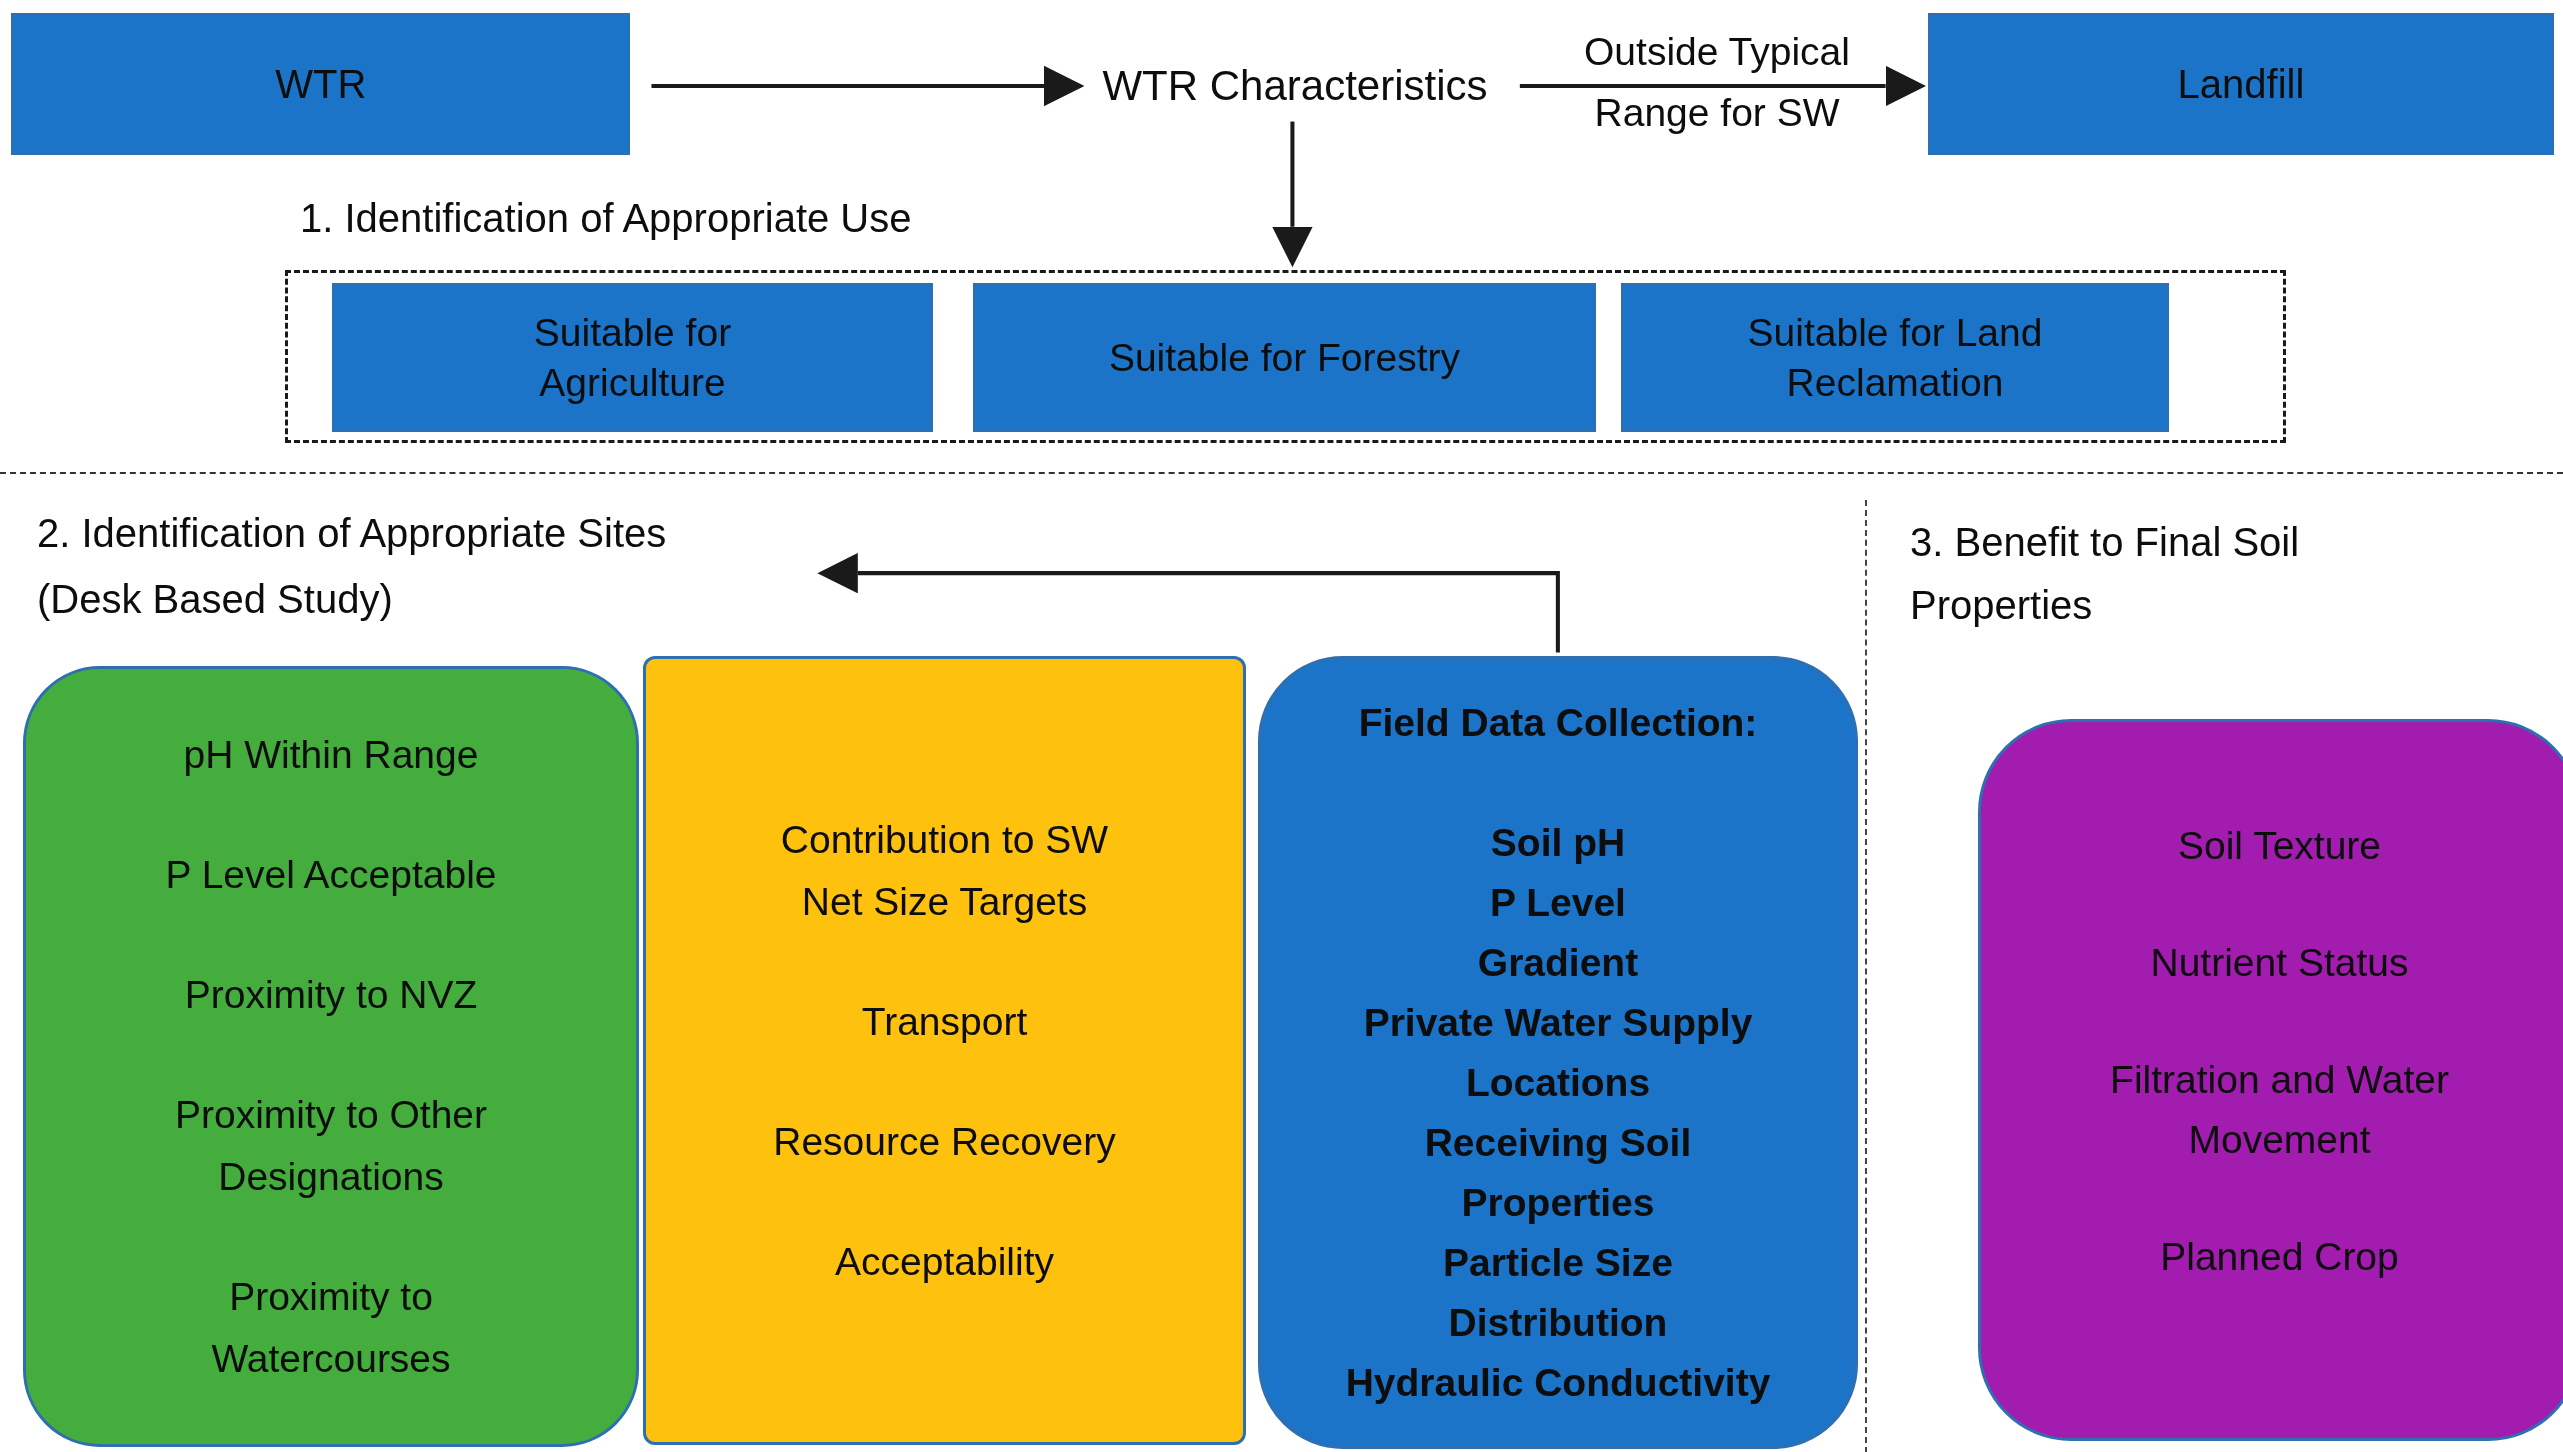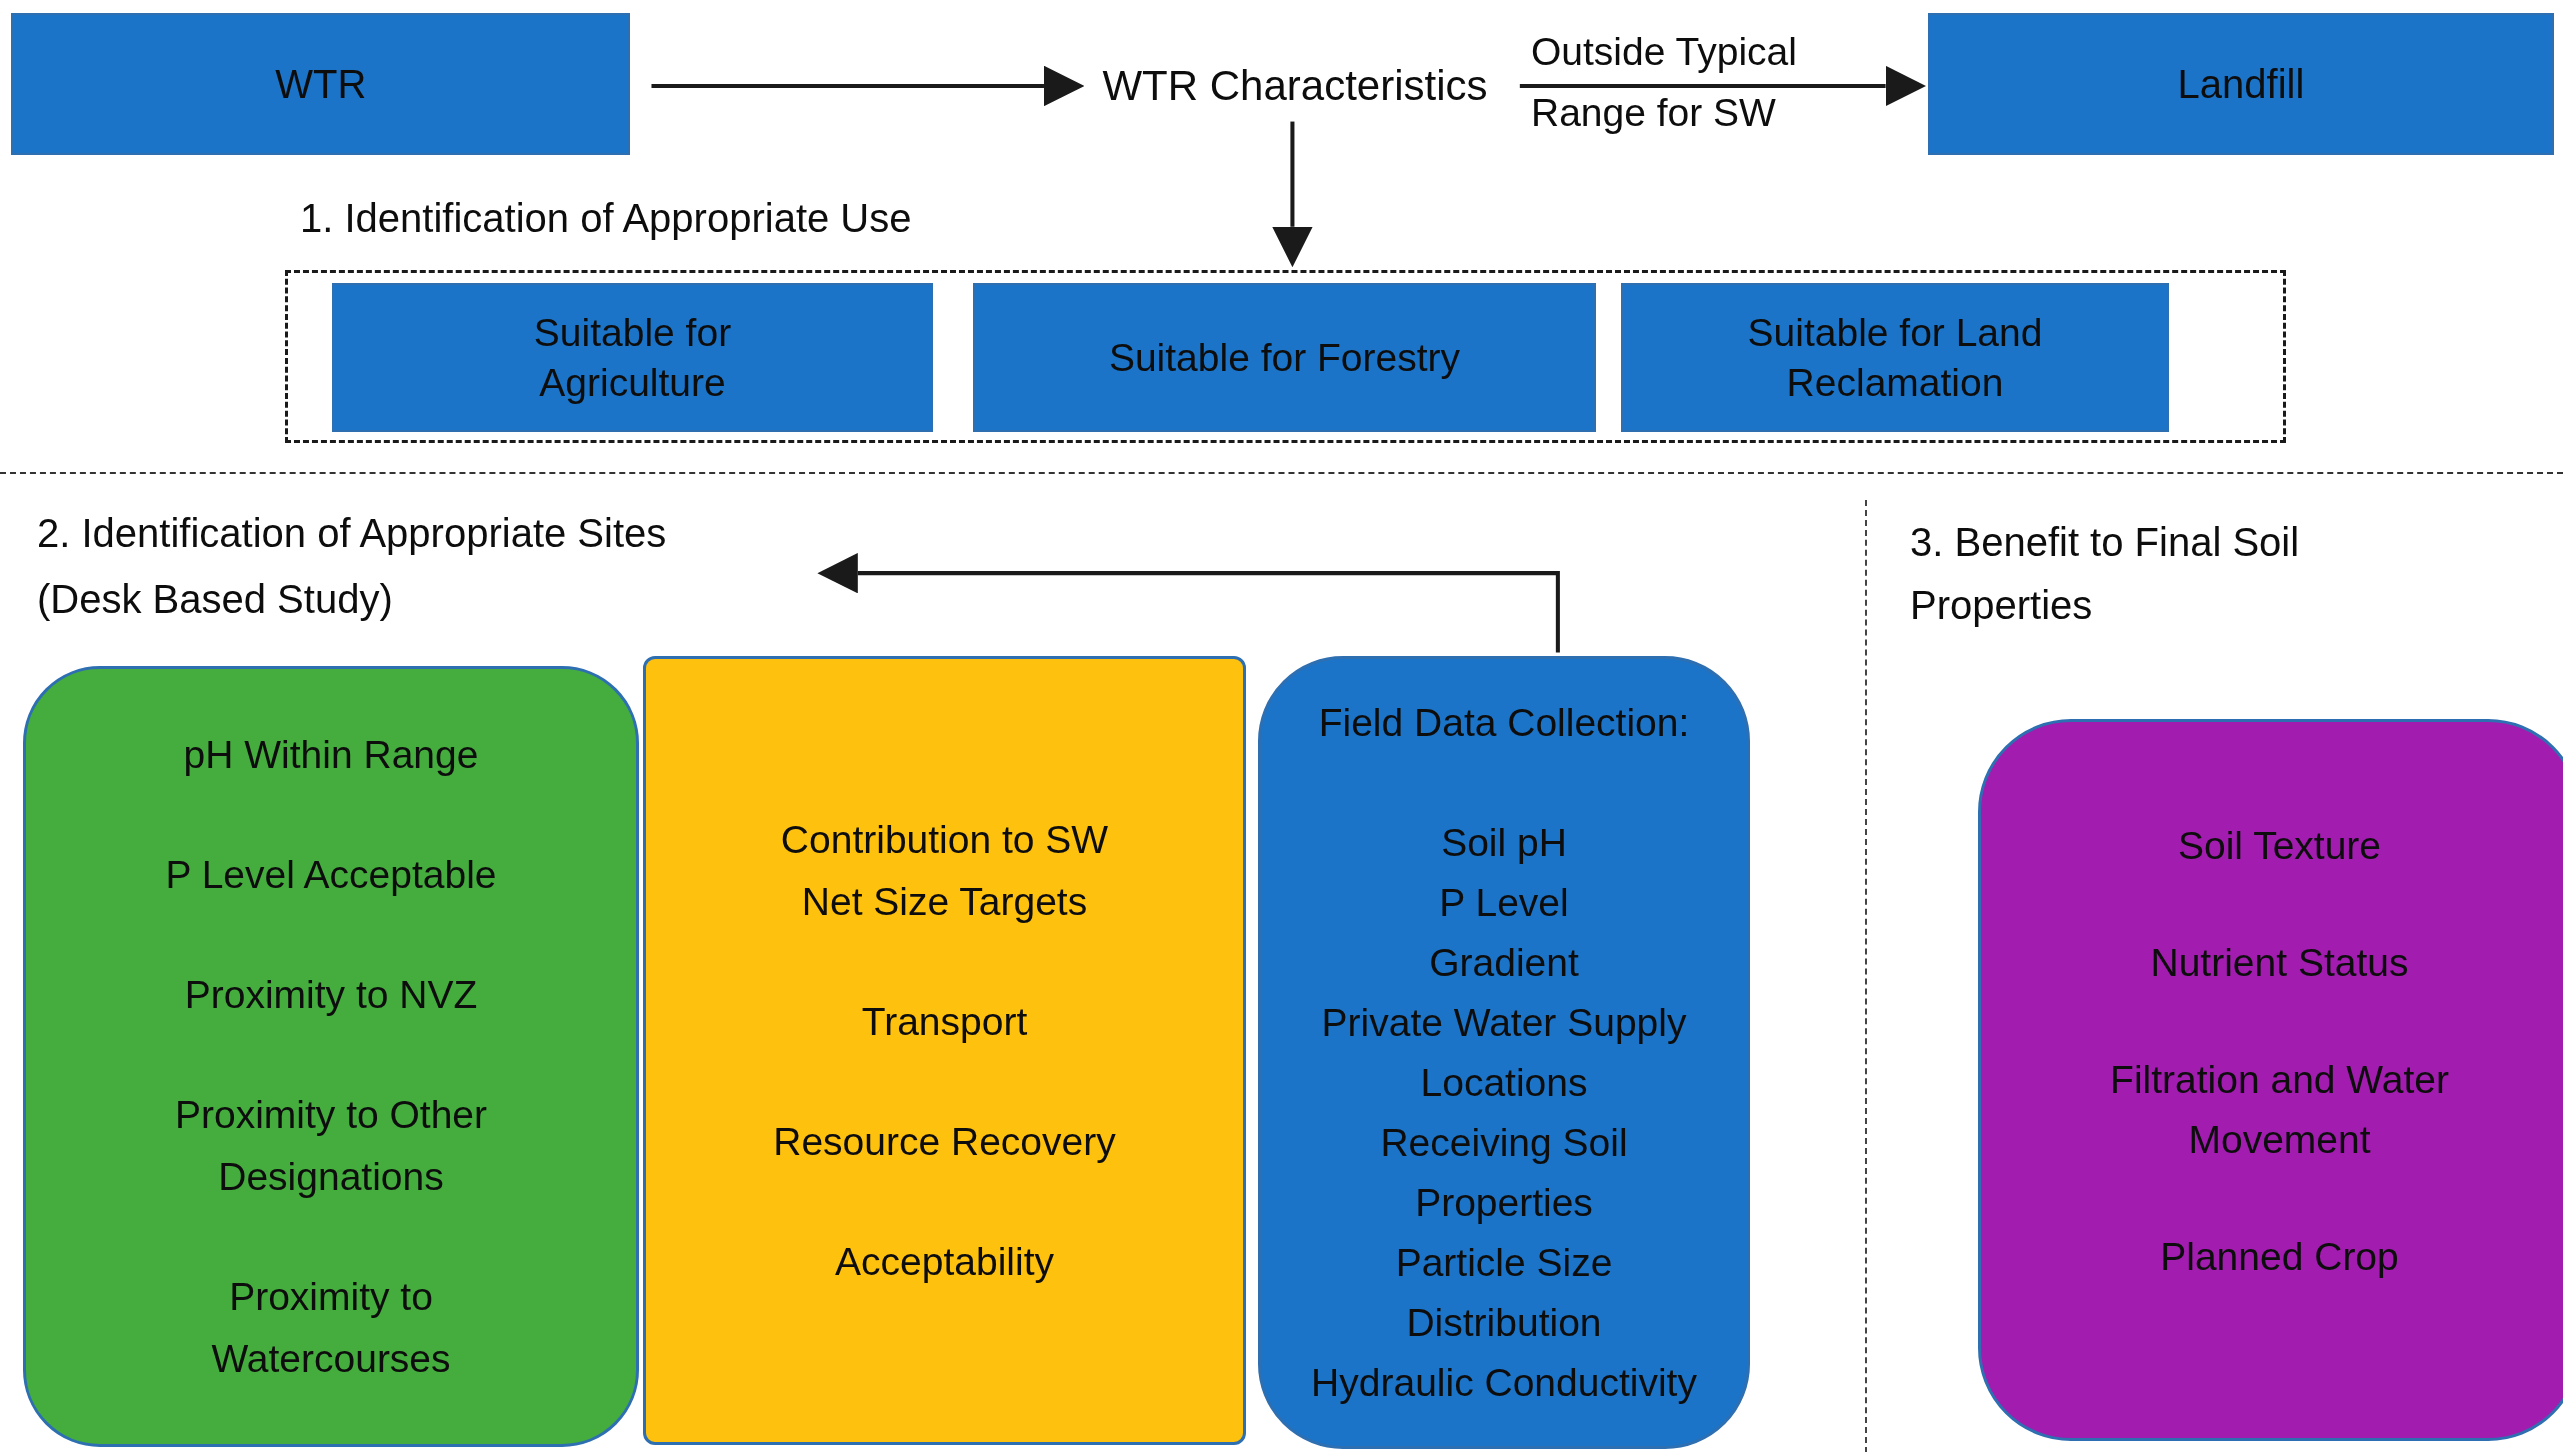--- a/index.html
+++ b/index.html
@@ -21,21 +21,21 @@
     display:flex;align-items:center;justify-content:center;
     font-size:40px;
   }
   .box-wtr{left:11.3px;top:13px;width:619px;height:142px;}
   .box-landfill{left:1928px;top:13px;width:626px;height:142px;}
 
   .lbl-characteristics{
     left:1052px;top:62px;width:486px;
     text-align:center;font-size:42px;line-height:47px;white-space:nowrap;
   }
-  .lbl-outside{width:372px;text-align:left;font-size:39px;line-height:42px;white-space:nowrap;}
+  .lbl-outside{width:372px;text-align:center;font-size:39px;line-height:42px;white-space:nowrap;}
   .lbl-outside1{left:1531px;top:31px;}
   .lbl-outside2{left:1531px;top:92px;}
 
   .h1{left:300px;top:196px;font-size:40px;white-space:nowrap;}
 
   .dashed-box{
     left:285px;top:270px;width:2001px;height:173px;
     border:3.2px dashed #1a1a1a;box-sizing:border-box;
   }
   .use-box{
@@ -67,23 +67,24 @@
 
   .green-box{
     left:23px;top:666px;width:616px;height:781px;
     background:#44AD3E;border-radius:77px;
   }
   .yellow-box{
     left:643px;top:656px;width:603px;height:789px;
     background:#FEC10D;border-radius:12px;
   }
   .field-box{
-    left:1258px;top:656px;width:492px;height:793px;
+    left:1258px;top:656px;width:600px;height:793px;
     background:#1B74C8;border-radius:85px;
     line-height:60px;
+    font-weight:bold;
   }
   .field-box .fd-title{margin-bottom:60px;white-space:nowrap;}
   .field-box .fd-line{white-space:nowrap;}
   .right-box{
     left:1950px;top:719px;width:603px;height:722px;
     background:#a21caf;border-radius:93px;
     line-height:60px;padding-bottom:57px;margin-left:28px;
   }
   .right-box .item + .item{margin-top:57px;}
 

